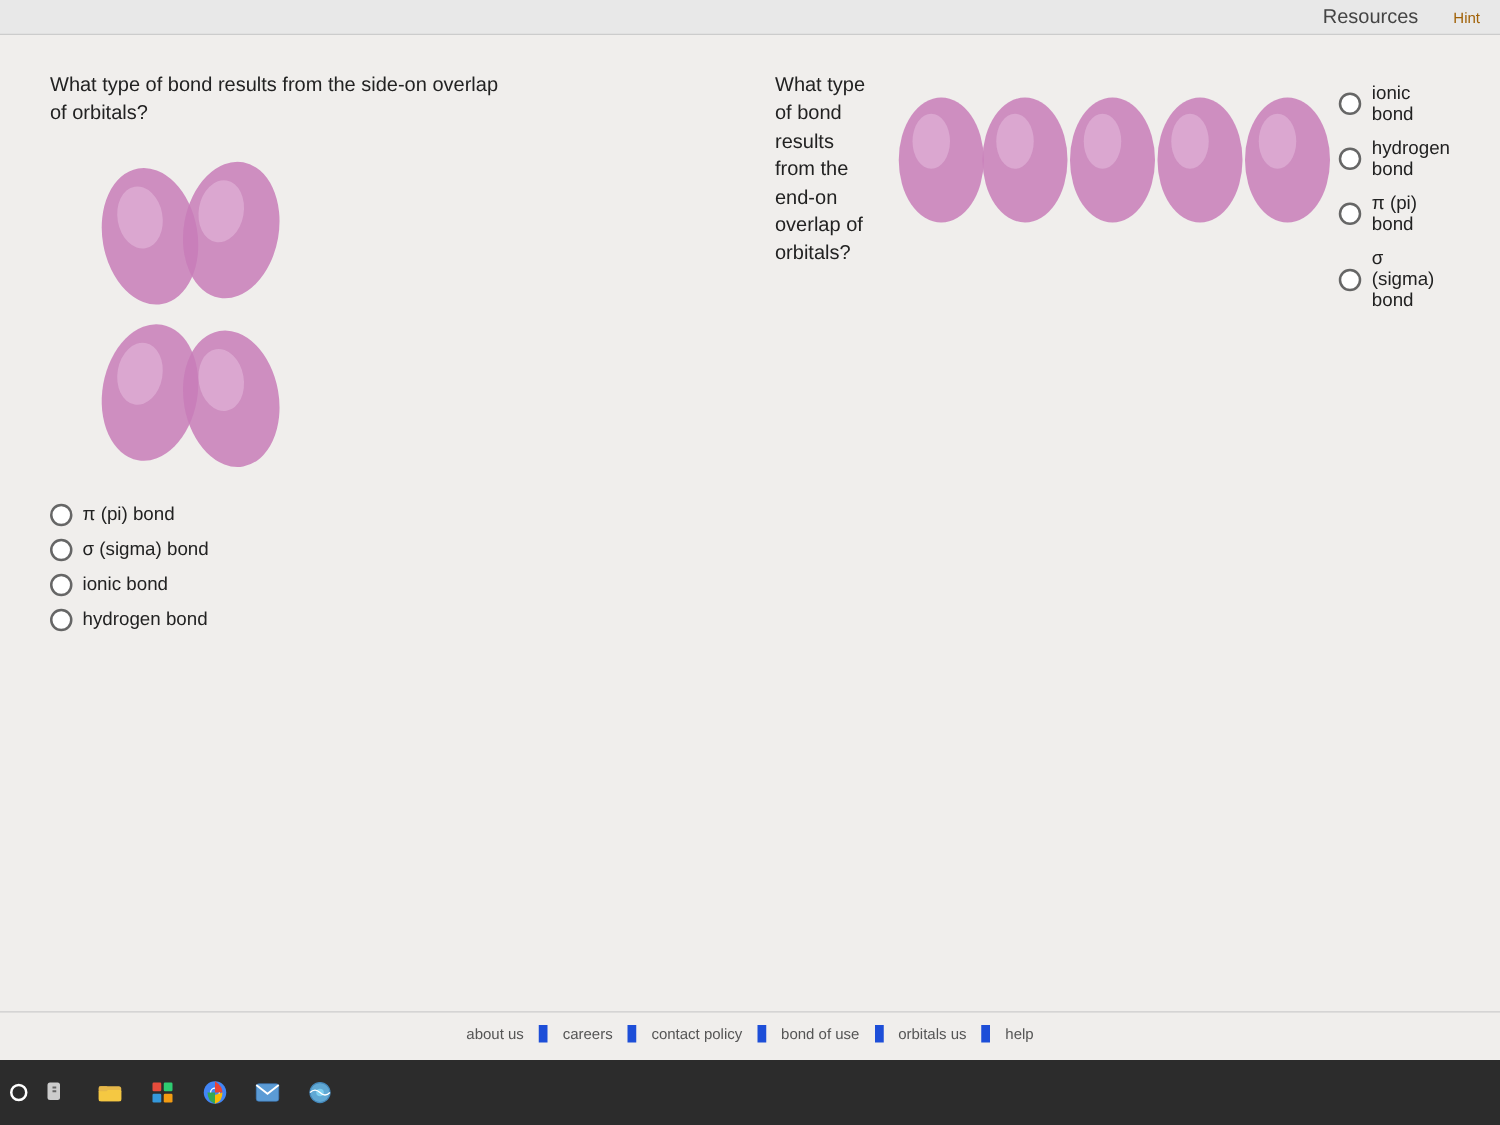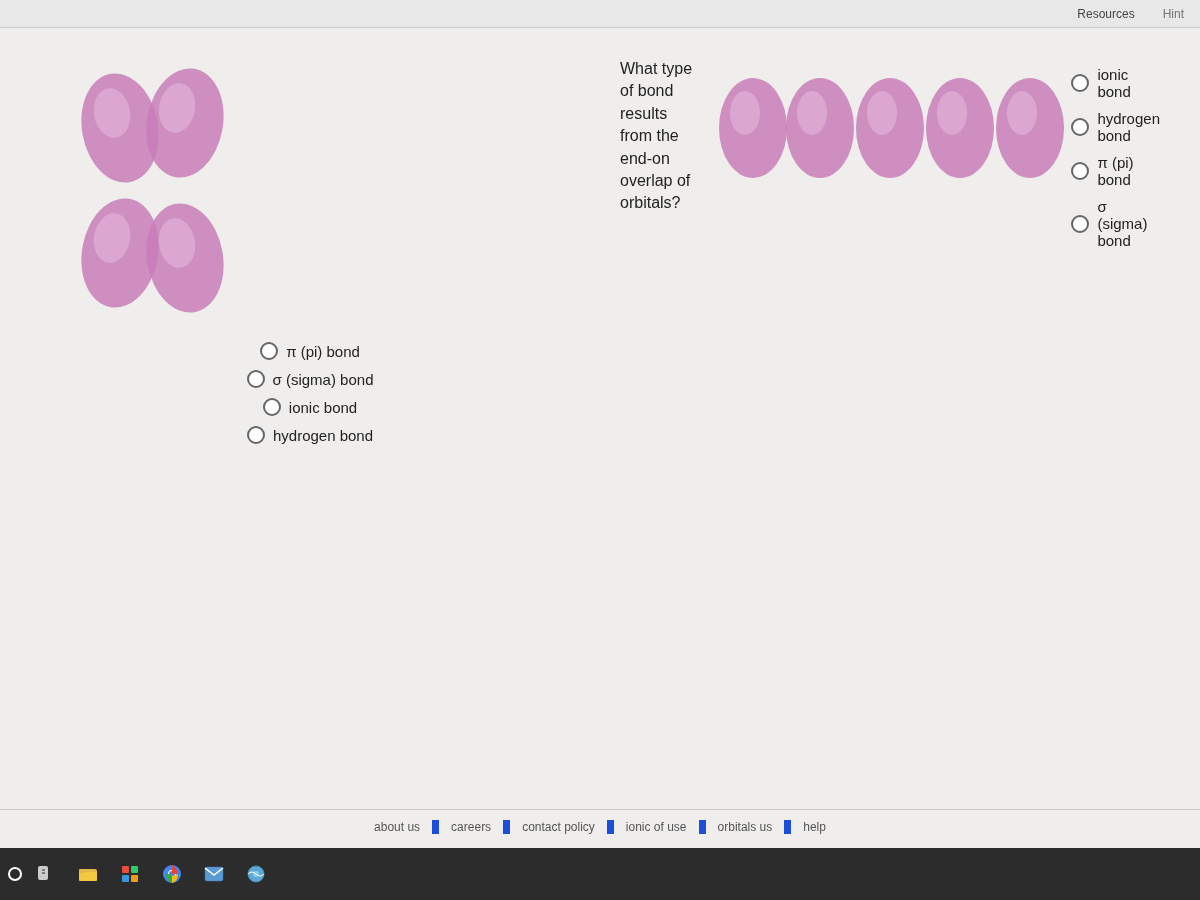--- a/index.html
+++ b/index.html
@@ -86,21 +86,20 @@
       margin: 10px 0;
       position: relative;
     }
 
     
     .options-list {
       display: flex;
       flex-direction: column;
       gap: 10px;
       margin-top: 8px;
-      align-items: center;
     }
 
     .option-item {
       display: flex;
       align-items: center;
       gap: 8px;
       font-size: 15px;
       color: #222;
       cursor: pointer;
     }
@@ -180,29 +179,30 @@
     .orb-blob-lighter {
       fill: #e8c0e0;
       opacity: 0.5;
     }
   </style>
 </head>
 <body>
 
 <div class="top-bar">
   <div class="top-bar-links">
-    <span style="cursor:pointer; font-size:12px; color:#444;">Resources</span>
-    <span style="cursor:pointer; font-size:12px; color:#737373; margin-left:16px;">Hint</span>
+    <span style="cursor:pointer; font-size:16px; color:#444;">Resources</span>
+    <span style="cursor:pointer; font-size:12px; color:#a16207; margin-left:16px;">Hint</span>
   </div>
 </div>
 
 <div class="main-area">
   <div class="quiz-container">
 
     <div class="panel-left">
+      <div class="question-text">What type of bond results from the side-on overlap of orbitals?</div>
 
       <div class="orbital-left">
         <svg width="220" height="260" viewBox="0 0 220 260">
 
           <ellipse cx="80" cy="60" rx="38" ry="55" class="orb-blob" transform="rotate(-10, 80, 60)"></ellipse>
 
           <ellipse cx="145" cy="55" rx="38" ry="55" class="orb-blob" transform="rotate(10, 145, 55)"></ellipse>
 
           <ellipse cx="72" cy="45" rx="18" ry="25" class="orb-blob-lighter" transform="rotate(-10, 72, 45)"></ellipse>
           <ellipse cx="137" cy="40" rx="18" ry="25" class="orb-blob-lighter" transform="rotate(10, 137, 40)"></ellipse>
@@ -277,21 +277,21 @@
         </div>
       </div>
     </div>
 
   </div>
 
   <div class="footer-links">
     <a class="footer-link">about us</a>
     <a class="footer-link">careers</a>
     <a class="footer-link">contact policy</a>
-    <a class="footer-link">ionic of use</a>
+    <a class="footer-link">bond of use</a>
     <a class="footer-link">orbitals us</a>
     <a class="footer-link">help</a>
   </div>
 </div>
 
 <div class="taskbar">
   <div class="taskbar-circle"></div>
 
   <button class="taskbar-btn" title="Search">
     <svg width="18" height="18" viewBox="0 0 18 18" fill="none">

